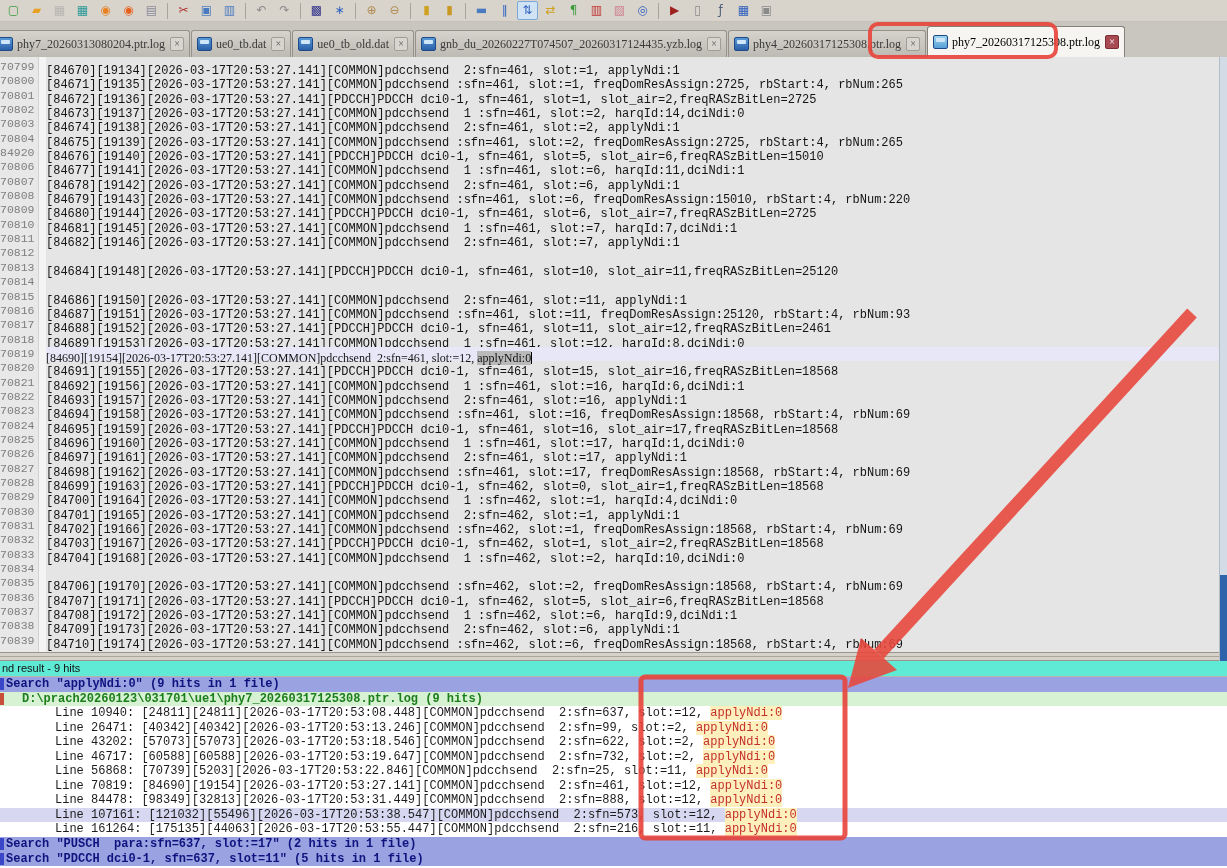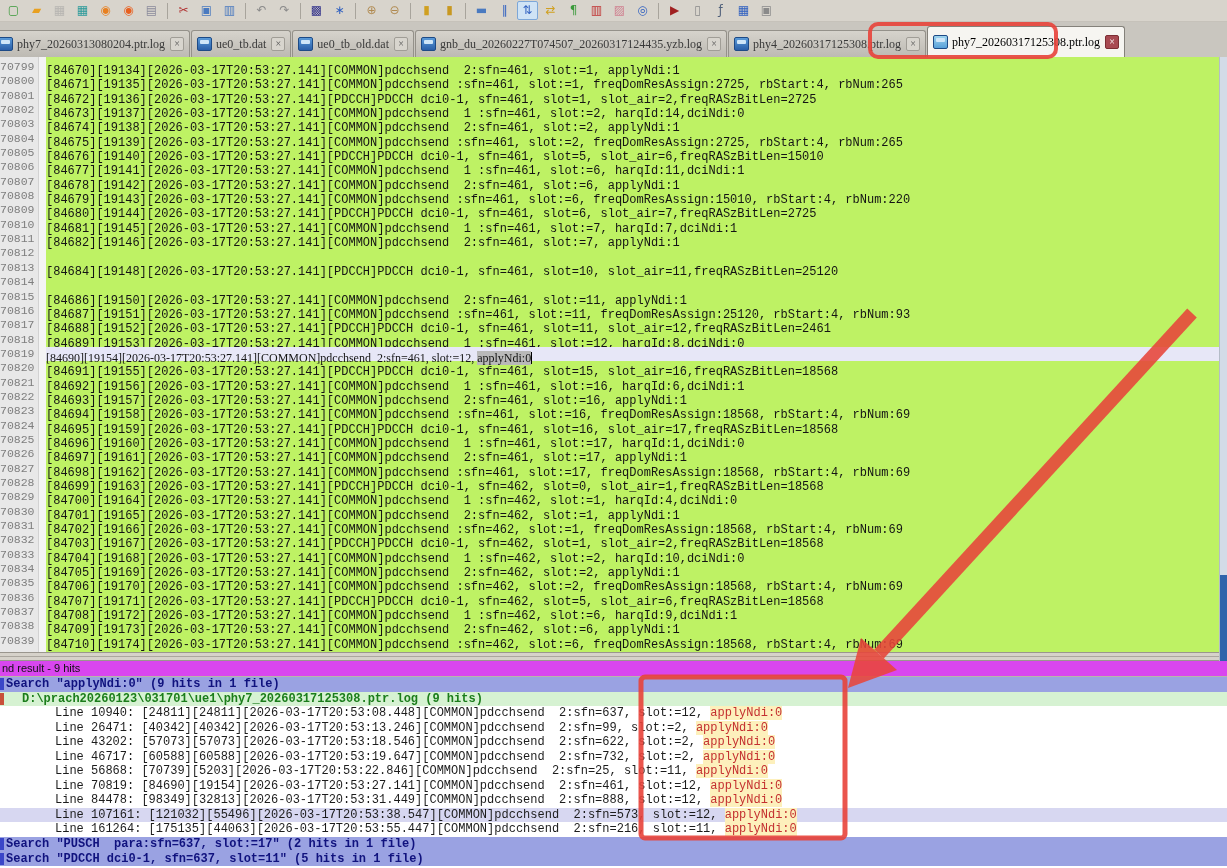--- a/index.html
+++ b/index.html
@@ -23,41 +23,41 @@
        white-space:nowrap;cursor:default;}
   .tab.active{height:30px;background:#f6f5f1;color:#000;border-color:#84817a;}
   .ficon{display:inline-block;width:13px;height:12px;border-radius:2px;margin-right:4px;
          background:linear-gradient(#5a9ad8,#2a5fa8);border:1px solid #1d4a86;position:relative;}
   .ficon:after{content:"";position:absolute;left:2px;top:2px;width:9px;height:4px;background:#cfe6f8;border-radius:1px;}
   .tab.active .ficon{background:linear-gradient(#9ed4ee,#58a0d8);}
   .tclose{display:inline-block;width:12px;height:12px;line-height:11px;margin-left:5px;text-align:center;
           font-size:10px;color:#555;background:#d8d5ce;border:1px solid #a09d96;border-radius:2px;}
   .tab.active .tclose{background:#a84a52;border-color:#7c2e34;color:#fff;}
   
-  .editor{position:absolute;left:0;top:57px;width:1227px;height:595px;background:#bef264;overflow:hidden;}
+  .editor{position:absolute;left:0;top:57px;width:1227px;height:595px;background:#e5e5e5;overflow:hidden;}
   .gutterbg{position:absolute;left:0;top:0;width:38px;height:100%;background:#e8e8e8;border-right:1px solid #d2d2d2;}
   .foldbg{position:absolute;left:39px;top:0;width:7px;height:100%;background:#f4f4f4;}
   .elines{position:absolute;left:0;top:3px;width:100%;}
   .erow{position:relative;height:14.35px;line-height:14.35px;white-space:pre;
         font-family:"Liberation Mono",monospace;font-size:12px;color:#141414;}
   .erow .eln{position:absolute;left:0;top:0;width:34px;text-align:right;color:#7e7e7e;font-size:11.5px;}
   .erow .etxt{position:absolute;left:46px;top:4px;text-align:center;}
   .erow.cur .etxt{left:46px;font-family:Liberation Serif, serif;}
   .erow.cur{background:linear-gradient(to right,transparent 46px,#e7e7f7 46px);}
   .erow.cur:before{content:"";position:absolute;left:46px;right:0;top:0;bottom:0;background:#e7e7f7;z-index:-1;}
   .selstr{background:#b9b9b9;}
   .caret{display:inline-block;width:1px;height:12px;background:#000;vertical-align:-2px;}
   
   .vscroll{position:absolute;right:0;top:57px;width:8px;height:604px;background:#d3dbe7;border-left:1px solid #b4bcc8;box-sizing:border-box;}
   .vthumb{position:absolute;left:0;top:518px;width:8px;height:86px;background:#2f63aa;}
   
   .splitter{position:absolute;left:0;top:652px;width:1219px;height:9px;background:#d6d2ca;
             border-top:1px solid #9a968e;border-bottom:1px solid #9a968e;box-sizing:border-box;}
   .splitter:after{content:"";display:block;margin-top:3px;height:1px;background:#aaa69e;}
-  .ptitle{position:absolute;left:0;top:661px;width:1227px;height:16px;background:#d946ef;
+  .ptitle{position:absolute;left:0;top:661px;width:1227px;height:16px;background:#5eead4;
           border-bottom:1px solid #b8b4ac;font-size:11px;color:#111;line-height:15px;padding-left:2px;box-sizing:border-box;}
   .panel{position:absolute;left:0;top:677px;width:1227px;height:191px;background:#fff;overflow:hidden;
          font-family:"Liberation Mono",monospace;font-size:12px;}
   .prow{position:relative;height:14.55px;line-height:14.55px;white-space:pre;color:#1c1c1c;}
   .prow.shead{background:#9aa2e2;color:#10127e;font-weight:bold;padding-left:6px;}
   .prow.shead:before{content:"";position:absolute;left:0;top:1px;width:4px;height:12px;background:#3a46c8;}
   .prow.fhead{background:#d6f2d2;color:#1b7d1b;font-weight:bold;padding-left:22px;}
   .prow.fhead:before{content:"";position:absolute;left:0;top:1px;width:4px;height:12px;background:#c8503a;}
   .prow.hit{padding-left:55px;}
   .prow.hit.selected{background:#d7d7f1;}
@@ -149,21 +149,21 @@
   <div class="editor">
     <div class="gutterbg"></div>
     <div class="foldbg"></div>
     <div class="elines">
         <div class="erow"><span class="eln">70799</span><span class="etxt">[84670][19134][2026-03-17T20:53:27.141][COMMON]pdcchsend  2:sfn=461, slot:=1, applyNdi:1</span></div>
         <div class="erow"><span class="eln">70800</span><span class="etxt">[84671][19135][2026-03-17T20:53:27.141][COMMON]pdcchsend :sfn=461, slot:=1, freqDomResAssign:2725, rbStart:4, rbNum:265</span></div>
         <div class="erow"><span class="eln">70801</span><span class="etxt">[84672][19136][2026-03-17T20:53:27.141][PDCCH]PDCCH dci0-1, sfn=461, slot=1, slot_air=2,freqRASzBitLen=2725</span></div>
         <div class="erow"><span class="eln">70802</span><span class="etxt">[84673][19137][2026-03-17T20:53:27.141][COMMON]pdcchsend  1 :sfn=461, slot:=2, harqId:14,dciNdi:0</span></div>
         <div class="erow"><span class="eln">70803</span><span class="etxt">[84674][19138][2026-03-17T20:53:27.141][COMMON]pdcchsend  2:sfn=461, slot:=2, applyNdi:1</span></div>
         <div class="erow"><span class="eln">70804</span><span class="etxt">[84675][19139][2026-03-17T20:53:27.141][COMMON]pdcchsend :sfn=461, slot:=2, freqDomResAssign:2725, rbStart:4, rbNum:265</span></div>
-        <div class="erow"><span class="eln">70805</span><span class="etxt">[84676][19140][2026-03-17T20:53:27.141][PDCCH]PDCCH dci0-1, sfn=461, slot=5, slot_air=6,freqRASzBitLen=15010</span></div>
+        <div class="erow"><span class="eln">84920</span><span class="etxt">[84676][19140][2026-03-17T20:53:27.141][PDCCH]PDCCH dci0-1, sfn=461, slot=5, slot_air=6,freqRASzBitLen=15010</span></div>
         <div class="erow"><span class="eln">70806</span><span class="etxt">[84677][19141][2026-03-17T20:53:27.141][COMMON]pdcchsend  1 :sfn=461, slot:=6, harqId:11,dciNdi:1</span></div>
         <div class="erow"><span class="eln">70807</span><span class="etxt">[84678][19142][2026-03-17T20:53:27.141][COMMON]pdcchsend  2:sfn=461, slot:=6, applyNdi:1</span></div>
         <div class="erow"><span class="eln">70808</span><span class="etxt">[84679][19143][2026-03-17T20:53:27.141][COMMON]pdcchsend :sfn=461, slot:=6, freqDomResAssign:15010, rbStart:4, rbNum:220</span></div>
         <div class="erow"><span class="eln">70809</span><span class="etxt">[84680][19144][2026-03-17T20:53:27.141][PDCCH]PDCCH dci0-1, sfn=461, slot=6, slot_air=7,freqRASzBitLen=2725</span></div>
         <div class="erow"><span class="eln">70810</span><span class="etxt">[84681][19145][2026-03-17T20:53:27.141][COMMON]pdcchsend  1 :sfn=461, slot:=7, harqId:7,dciNdi:1</span></div>
         <div class="erow"><span class="eln">70811</span><span class="etxt">[84682][19146][2026-03-17T20:53:27.141][COMMON]pdcchsend  2:sfn=461, slot:=7, applyNdi:1</span></div>
         <div class="erow"><span class="eln">70812</span></div>
         <div class="erow"><span class="eln">70813</span><span class="etxt">[84684][19148][2026-03-17T20:53:27.141][PDCCH]PDCCH dci0-1, sfn=461, slot=10, slot_air=11,freqRASzBitLen=25120</span></div>
         <div class="erow"><span class="eln">70814</span></div>
         <div class="erow"><span class="eln">70815</span><span class="etxt">[84686][19150][2026-03-17T20:53:27.141][COMMON]pdcchsend  2:sfn=461, slot:=11, applyNdi:1</span></div>
@@ -178,21 +178,21 @@
         <div class="erow"><span class="eln">70824</span><span class="etxt">[84695][19159][2026-03-17T20:53:27.141][PDCCH]PDCCH dci0-1, sfn=461, slot=16, slot_air=17,freqRASzBitLen=18568</span></div>
         <div class="erow"><span class="eln">70825</span><span class="etxt">[84696][19160][2026-03-17T20:53:27.141][COMMON]pdcchsend  1 :sfn=461, slot:=17, harqId:1,dciNdi:0</span></div>
         <div class="erow"><span class="eln">70826</span><span class="etxt">[84697][19161][2026-03-17T20:53:27.141][COMMON]pdcchsend  2:sfn=461, slot:=17, applyNdi:1</span></div>
         <div class="erow"><span class="eln">70827</span><span class="etxt">[84698][19162][2026-03-17T20:53:27.141][COMMON]pdcchsend :sfn=461, slot:=17, freqDomResAssign:18568, rbStart:4, rbNum:69</span></div>
         <div class="erow"><span class="eln">70828</span><span class="etxt">[84699][19163][2026-03-17T20:53:27.141][PDCCH]PDCCH dci0-1, sfn=462, slot=0, slot_air=1,freqRASzBitLen=18568</span></div>
         <div class="erow"><span class="eln">70829</span><span class="etxt">[84700][19164][2026-03-17T20:53:27.141][COMMON]pdcchsend  1 :sfn=462, slot:=1, harqId:4,dciNdi:0</span></div>
         <div class="erow"><span class="eln">70830</span><span class="etxt">[84701][19165][2026-03-17T20:53:27.141][COMMON]pdcchsend  2:sfn=462, slot:=1, applyNdi:1</span></div>
         <div class="erow"><span class="eln">70831</span><span class="etxt">[84702][19166][2026-03-17T20:53:27.141][COMMON]pdcchsend :sfn=462, slot:=1, freqDomResAssign:18568, rbStart:4, rbNum:69</span></div>
         <div class="erow"><span class="eln">70832</span><span class="etxt">[84703][19167][2026-03-17T20:53:27.141][PDCCH]PDCCH dci0-1, sfn=462, slot=1, slot_air=2,freqRASzBitLen=18568</span></div>
         <div class="erow"><span class="eln">70833</span><span class="etxt">[84704][19168][2026-03-17T20:53:27.141][COMMON]pdcchsend  1 :sfn=462, slot:=2, harqId:10,dciNdi:0</span></div>
-        <div class="erow"><span class="eln">70834</span><span class="etxt">[84705][19169][2026-03-17T20:53:27.141][COMMON]pdcchsend  2:sfn=462, slot:=2, applyNdi:1</span></div>
+        <div class="erow"><span class="eln">70834</span></div>
         <div class="erow"><span class="eln">70835</span><span class="etxt">[84706][19170][2026-03-17T20:53:27.141][COMMON]pdcchsend :sfn=462, slot:=2, freqDomResAssign:18568, rbStart:4, rbNum:69</span></div>
         <div class="erow"><span class="eln">70836</span><span class="etxt">[84707][19171][2026-03-17T20:53:27.141][PDCCH]PDCCH dci0-1, sfn=462, slot=5, slot_air=6,freqRASzBitLen=18568</span></div>
         <div class="erow"><span class="eln">70837</span><span class="etxt">[84708][19172][2026-03-17T20:53:27.141][COMMON]pdcchsend  1 :sfn=462, slot:=6, harqId:9,dciNdi:1</span></div>
         <div class="erow"><span class="eln">70838</span><span class="etxt">[84709][19173][2026-03-17T20:53:27.141][COMMON]pdcchsend  2:sfn=462, slot:=6, applyNdi:1</span></div>
         <div class="erow"><span class="eln">70839</span><span class="etxt">[84710][19174][2026-03-17T20:53:27.141][COMMON]pdcchsend :sfn=462, slot:=6, freqDomResAssign:18568, rbStart:4, rbNum:69</span></div>
       </div>
   </div>
 
   <div class="vscroll">
     <div class="vthumb"></div>

